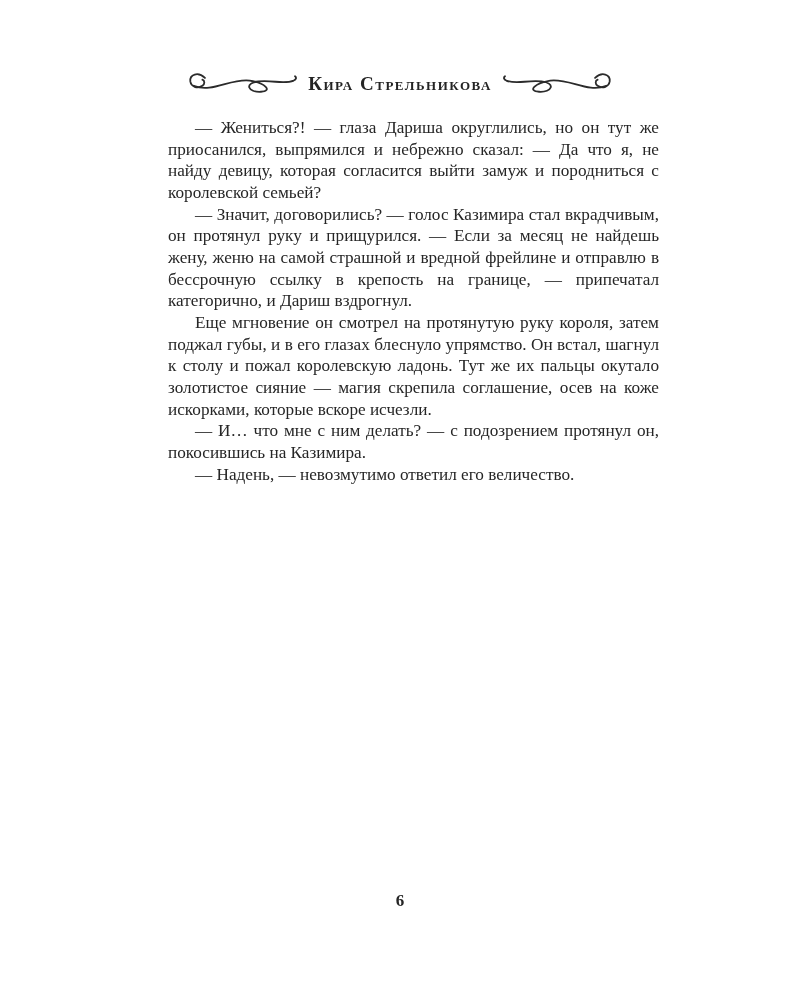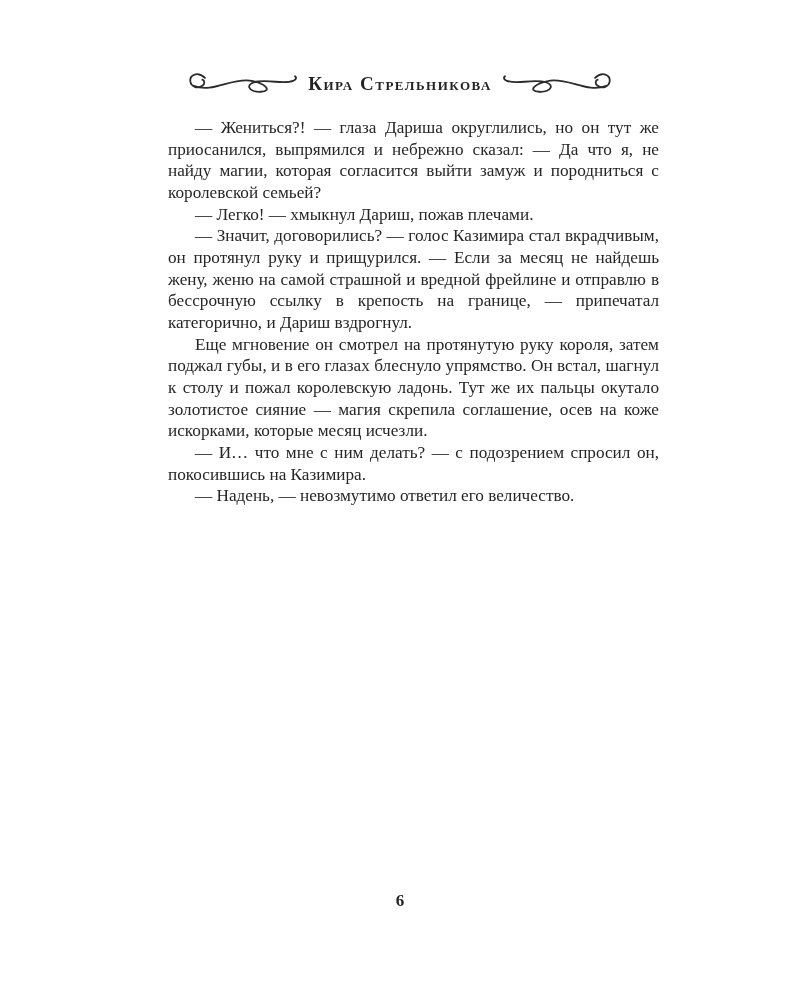--- a/index.html
+++ b/index.html
@@ -86,25 +86,24 @@
     <span class="author">Кира Стрельникова</span>
     <span class="flourish right">
       <svg viewBox="0 0 130 32" fill="none" stroke="currentColor" stroke-width="2.1" stroke-linecap="round">
         <path d="M22,9 C14,1 4,5 5,13 C6,19 13,22 19,18 C22,16 22,12 19,11"></path>
         <path d="M9,18 C30,27 52,9 74,12 C92,15 101,24 87,25 C72,26 67,15 84,13 C101,11 113,17 125,12 C128,10.5 128.5,8.5 126.5,7"></path>
       </svg>
     </span>
   </header>
 
   <main class="text-block">
-    <p class="para">— Жениться?! — глаза Дариша округлились, но он тут же приосанился, выпрямился и небрежно сказал: — Да что я, не найду магии, которая согласится выйти замуж и породниться с королевской семьей?</p>
-    <p class="para">— Легко! — хмыкнул Дариш, пожав плечами.</p>
+    <p class="para">— Жениться?! — глаза Дариша округлились, но он тут же приосанился, выпрямился и небрежно сказал: — Да что я, не найду девицу, которая согласится выйти замуж и породниться с королевской семьей?</p>
     <p class="para">— Значит, договорились? — голос Казимира стал вкрадчивым, он протянул руку и прищурился. — Если за месяц не найдешь жену, женю на самой страшной и вредной фрейлине и отправлю в бессрочную ссылку в крепость на границе, — припечатал категорично, и Дариш вздрогнул.</p>
-    <p class="para">Еще мгновение он смотрел на протянутую руку короля, затем поджал губы, и в его глазах блеснуло упрямство. Он встал, шагнул к столу и пожал королевскую ладонь. Тут же их пальцы окутало золотистое сияние — магия скрепила соглашение, осев на коже искорками, которые месяц исчезли.</p>
-    <p class="para">— И… что мне с ним делать? — с подозрением спросил он, покосившись на Казимира.</p>
+    <p class="para">Еще мгновение он смотрел на протянутую руку короля, затем поджал губы, и в его глазах блеснуло упрямство. Он встал, шагнул к столу и пожал королевскую ладонь. Тут же их пальцы окутало золотистое сияние — магия скрепила соглашение, осев на коже искорками, которые вскоре исчезли.</p>
+    <p class="para">— И… что мне с ним делать? — с подозрением протянул он, покосившись на Казимира.</p>
     <p class="para">— Надень, — невозмутимо ответил его величество.</p>
   </main>
 
   <footer class="page-footer">
     <span class="page-number">6</span>
   </footer>
 
 </div>
 
 </body></html>

